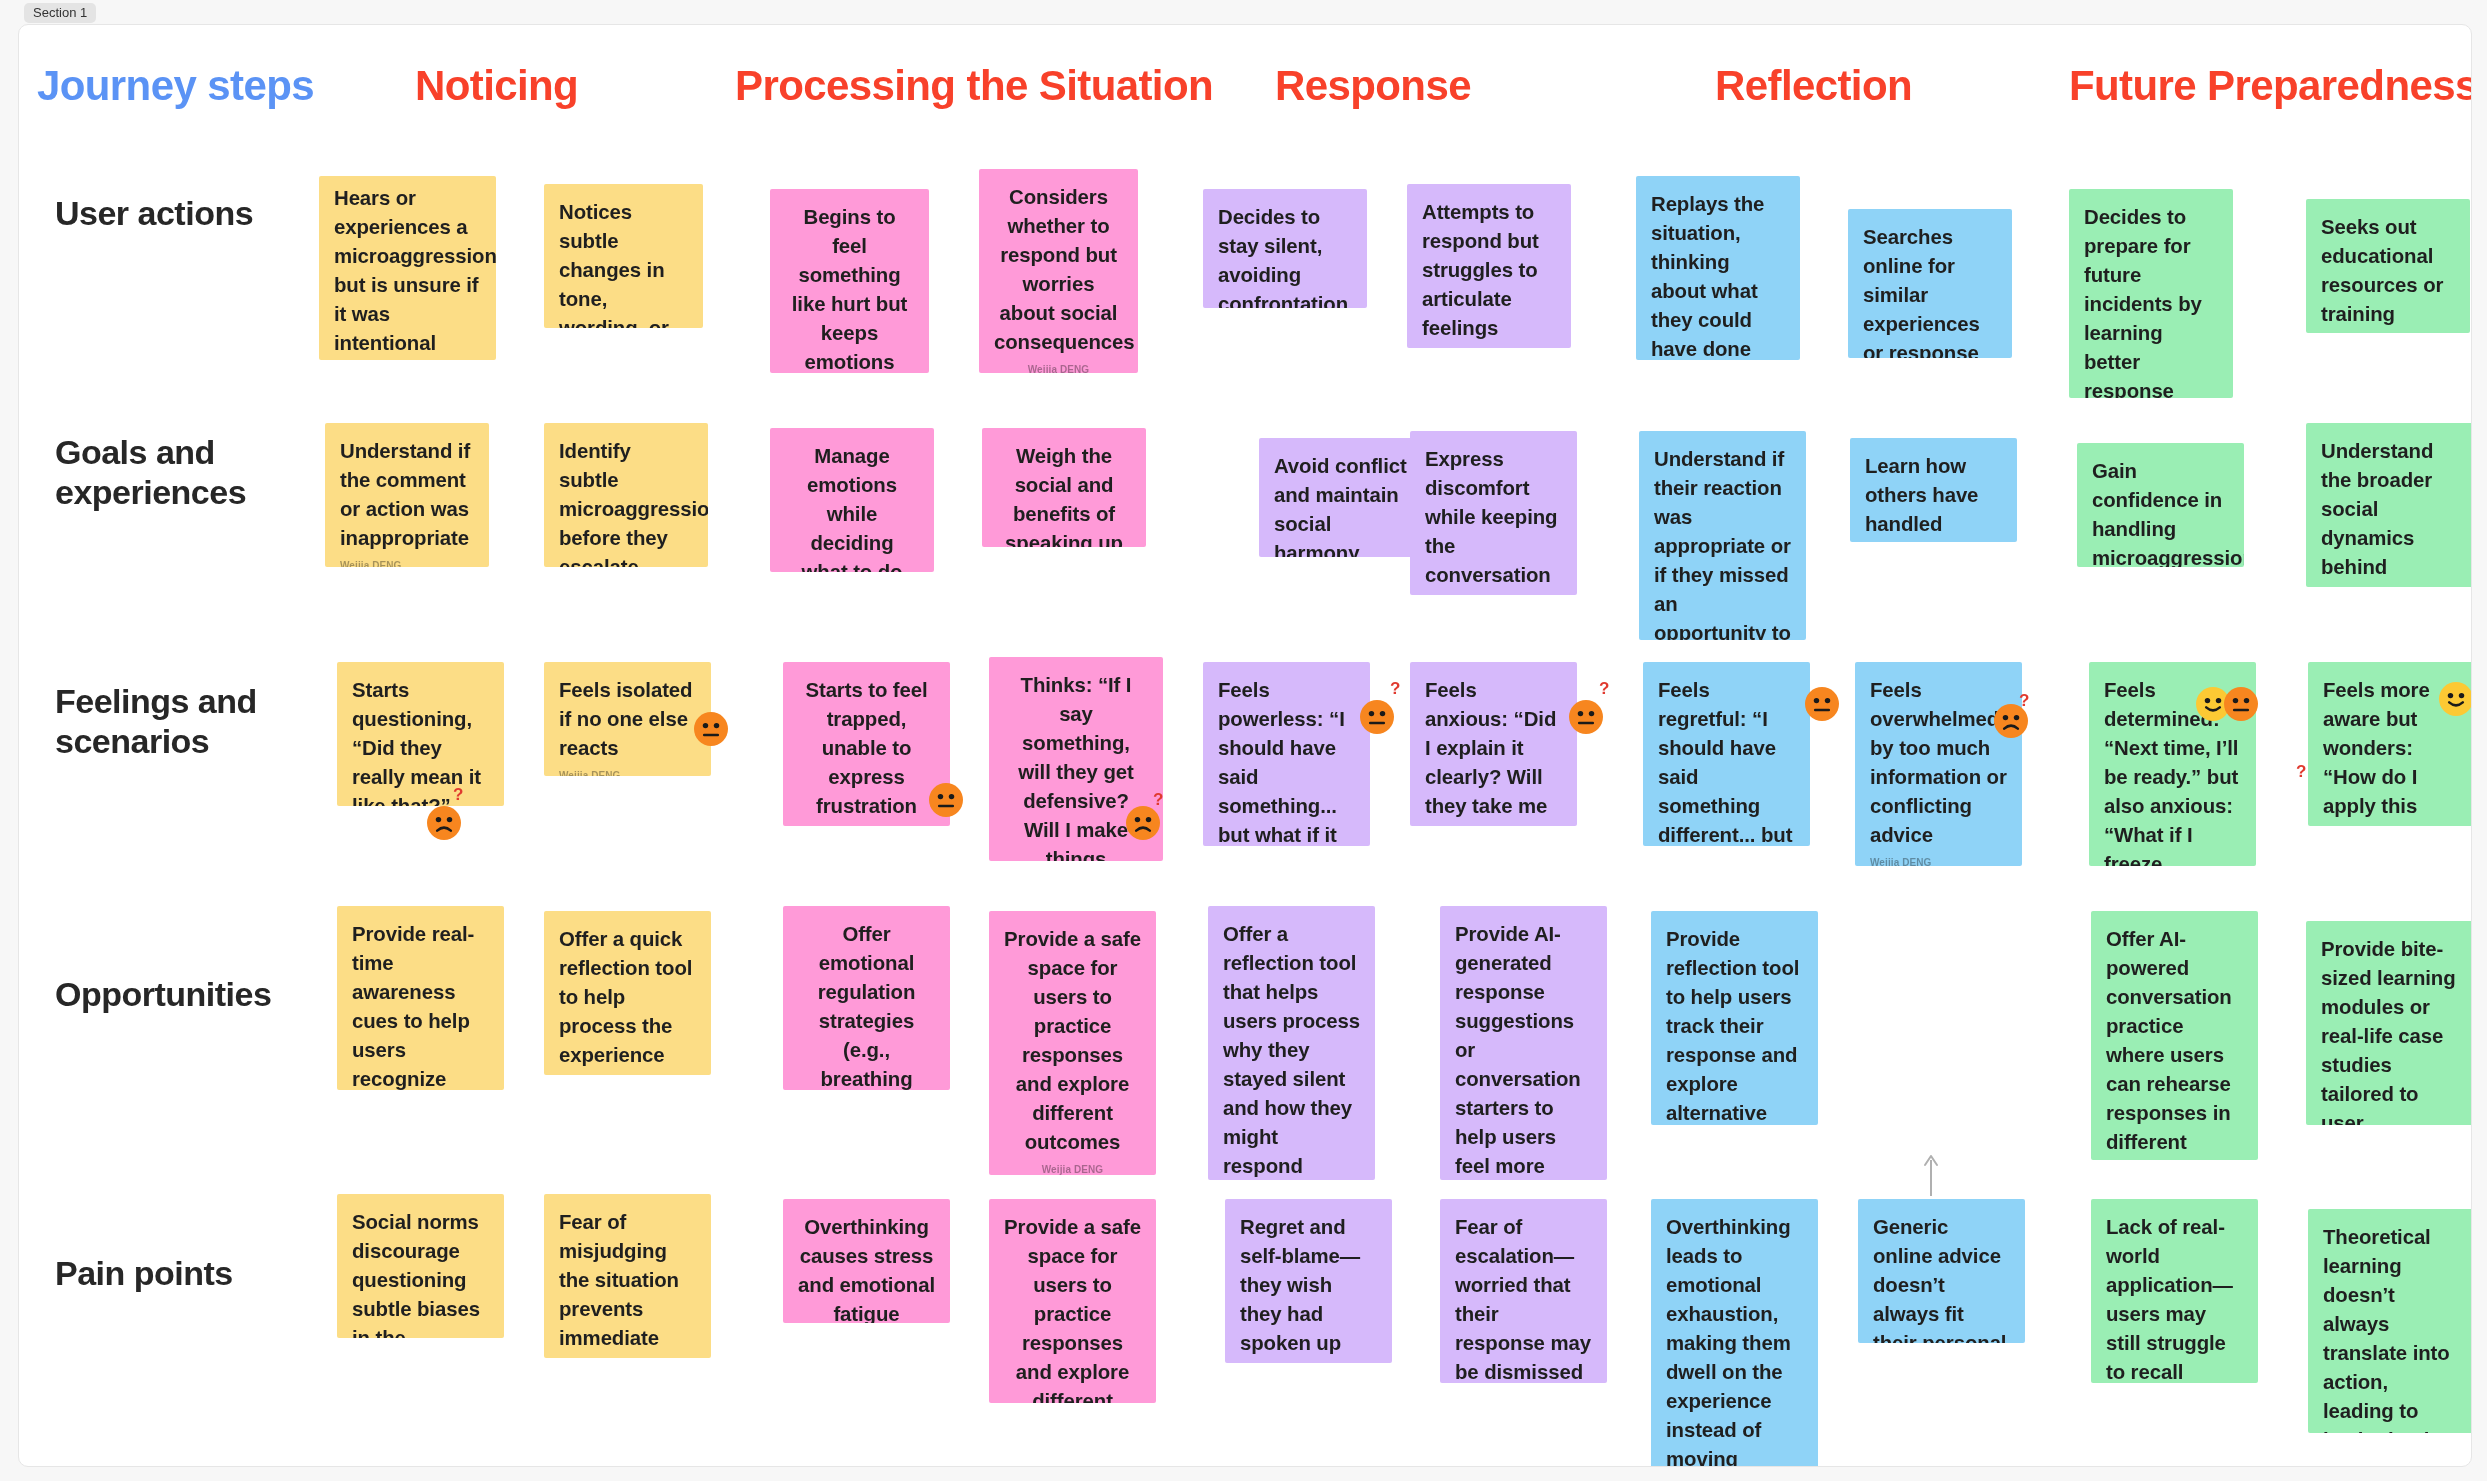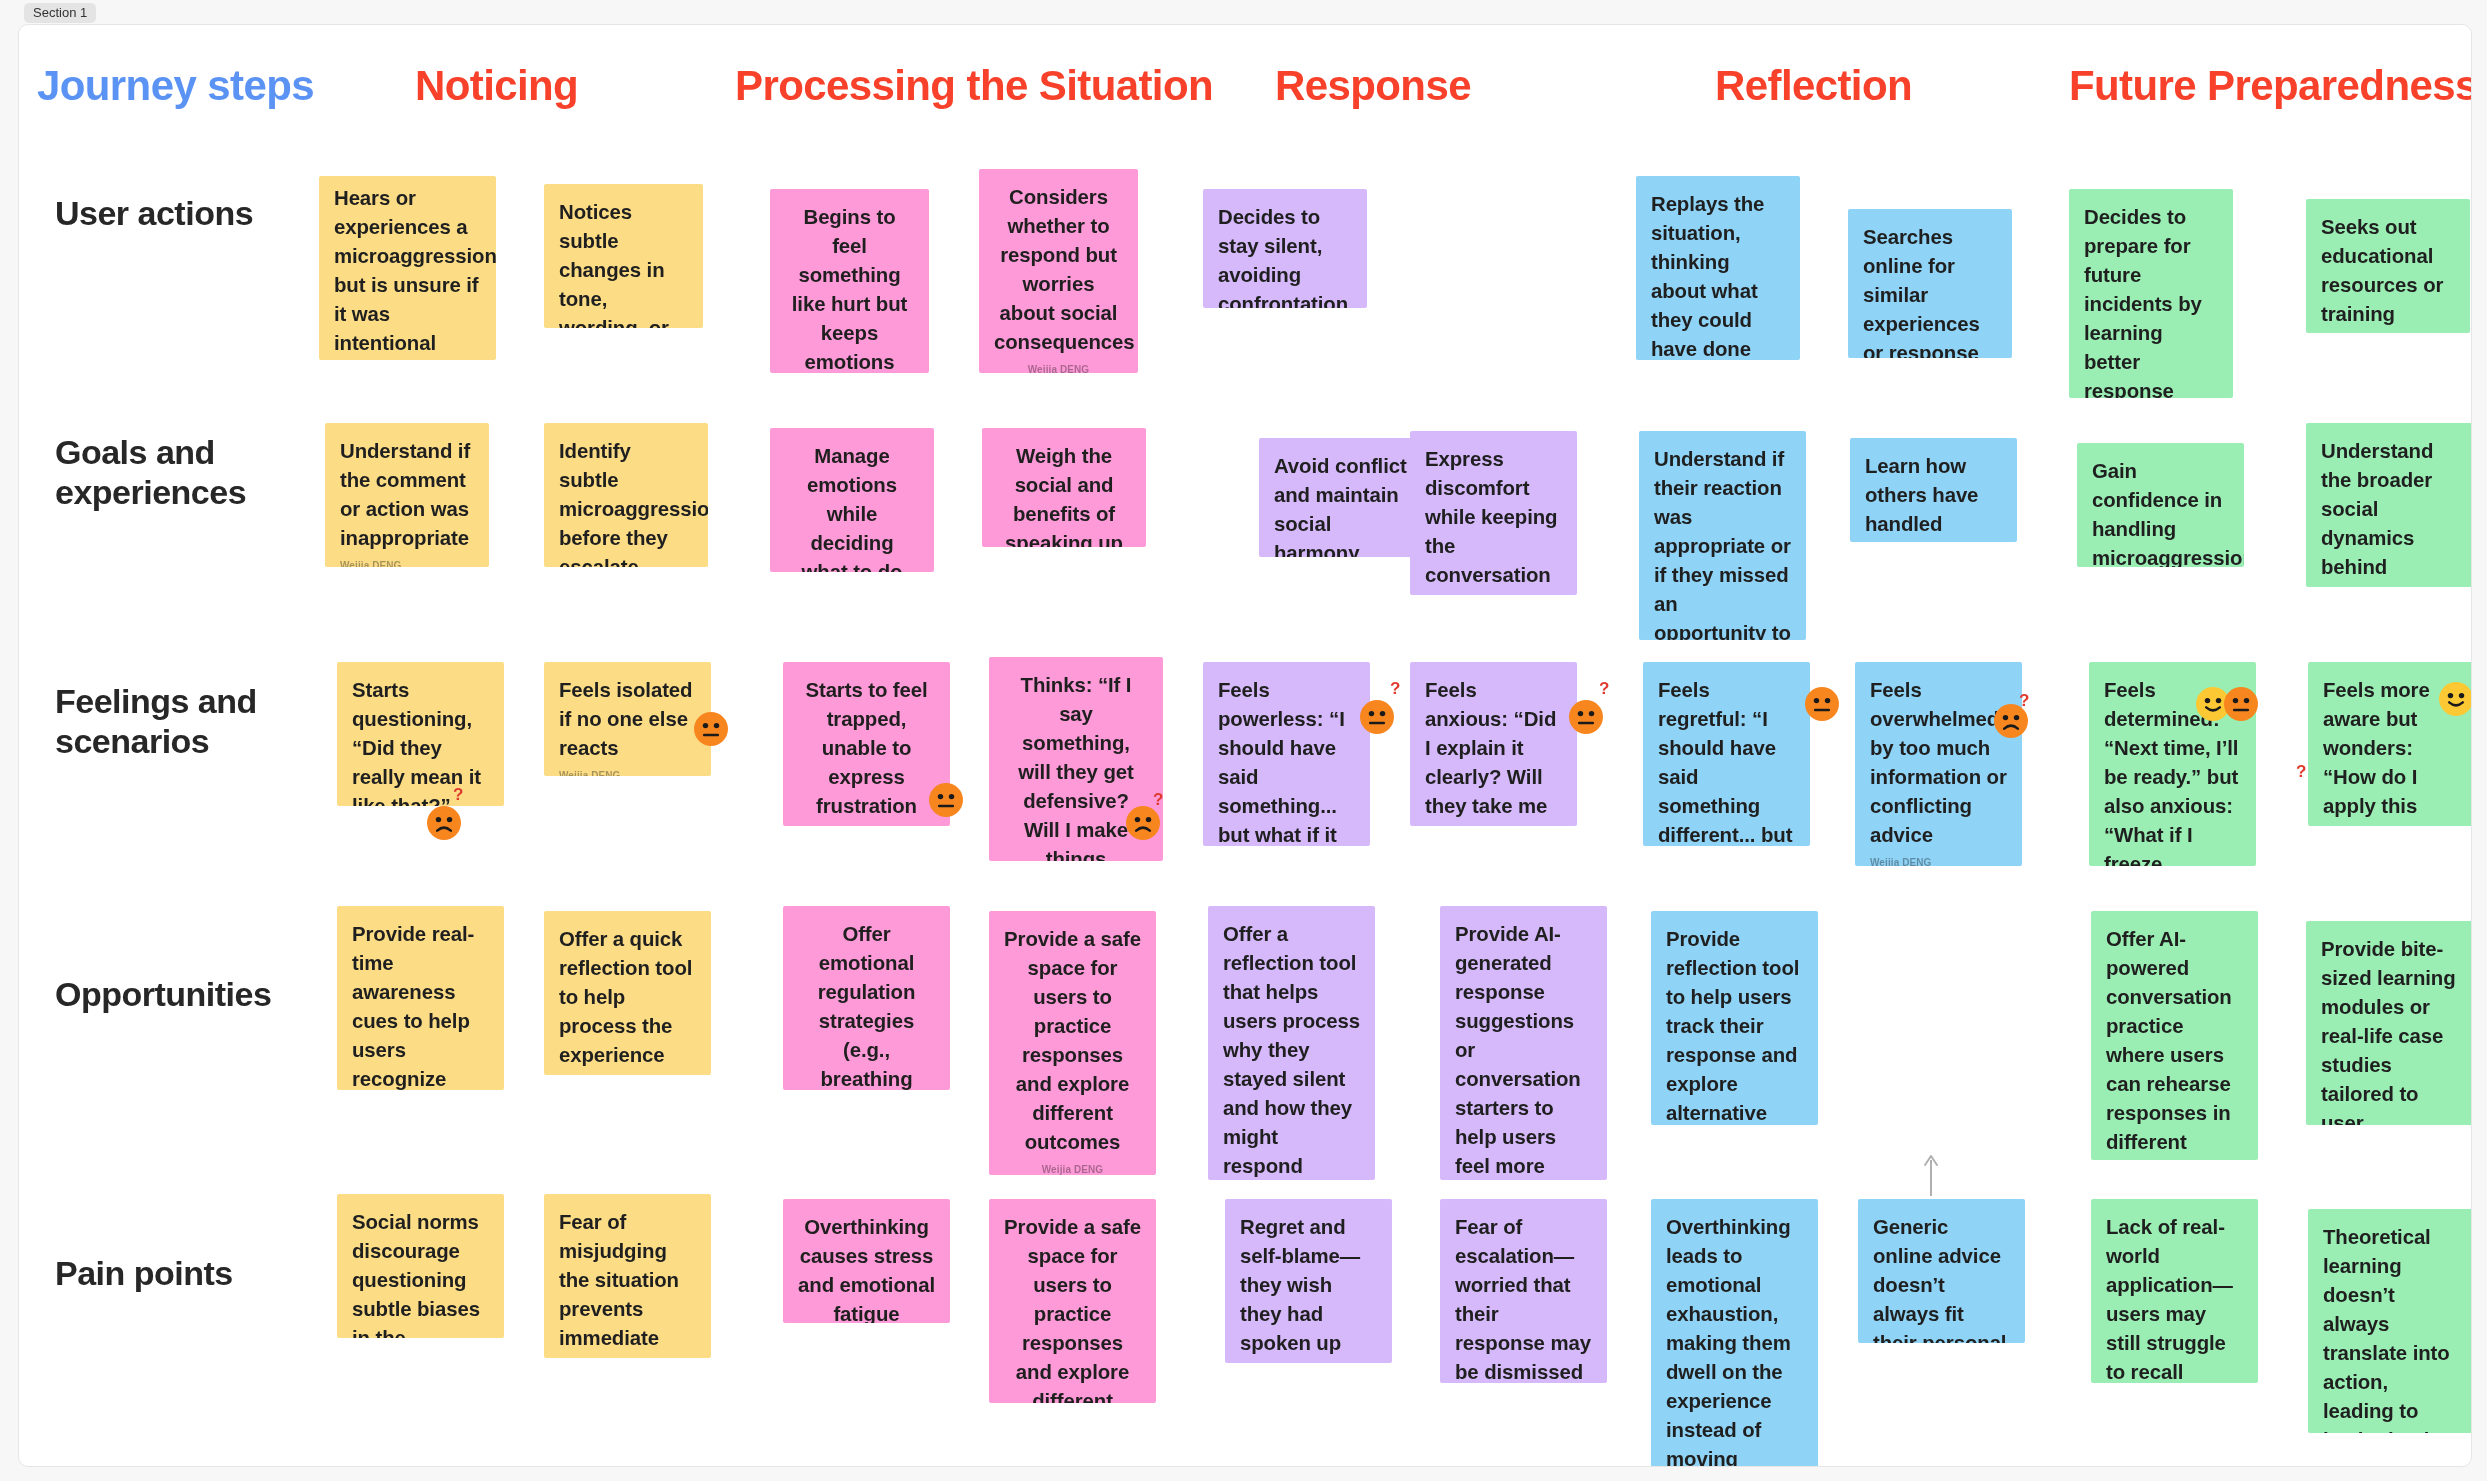--- a/index.html
+++ b/index.html
@@ -145,20 +145,24 @@
 
     </div>
     <div class="note c-pink" style="left:960px; top:144px; width:159px; height:204px;">
       <div class="body">Considers whether to respond but worries about social consequences</div>
       <div class="author">Weijia DENG</div>
     </div>
     <div class="note c-purple" style="left:1184px; top:164px; width:164px; height:119px;">
       <div class="body">Decides to stay silent, avoiding confrontation</div>
 
     </div>
+    <div class="note c-purple" style="left:1388px; top:159px; width:164px; height:164px;">
+      <div class="body">Attempts to respond but struggles to articulate feelings</div>
+
+    </div>
     <div class="note c-blue" style="left:1617px; top:151px; width:164px; height:184px;">
       <div class="body">Replays the situation, thinking about what they could have done differently</div>
 
     </div>
     <div class="note c-blue" style="left:1829px; top:184px; width:164px; height:149px;">
       <div class="body">Searches online for similar experiences or response strategies</div>
 
     </div>
     <div class="note c-green" style="left:2050px; top:164px; width:164px; height:209px;">
       <div class="body">Decides to prepare for future incidents by learning better response strategies</div>

